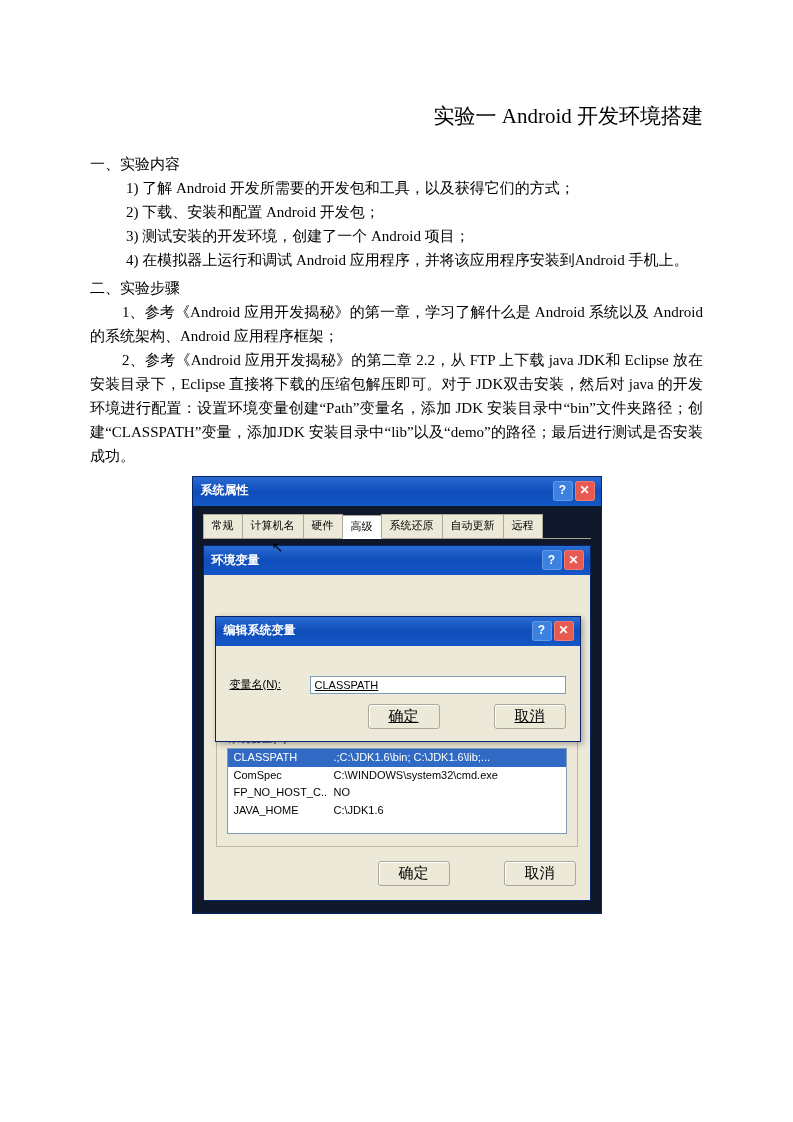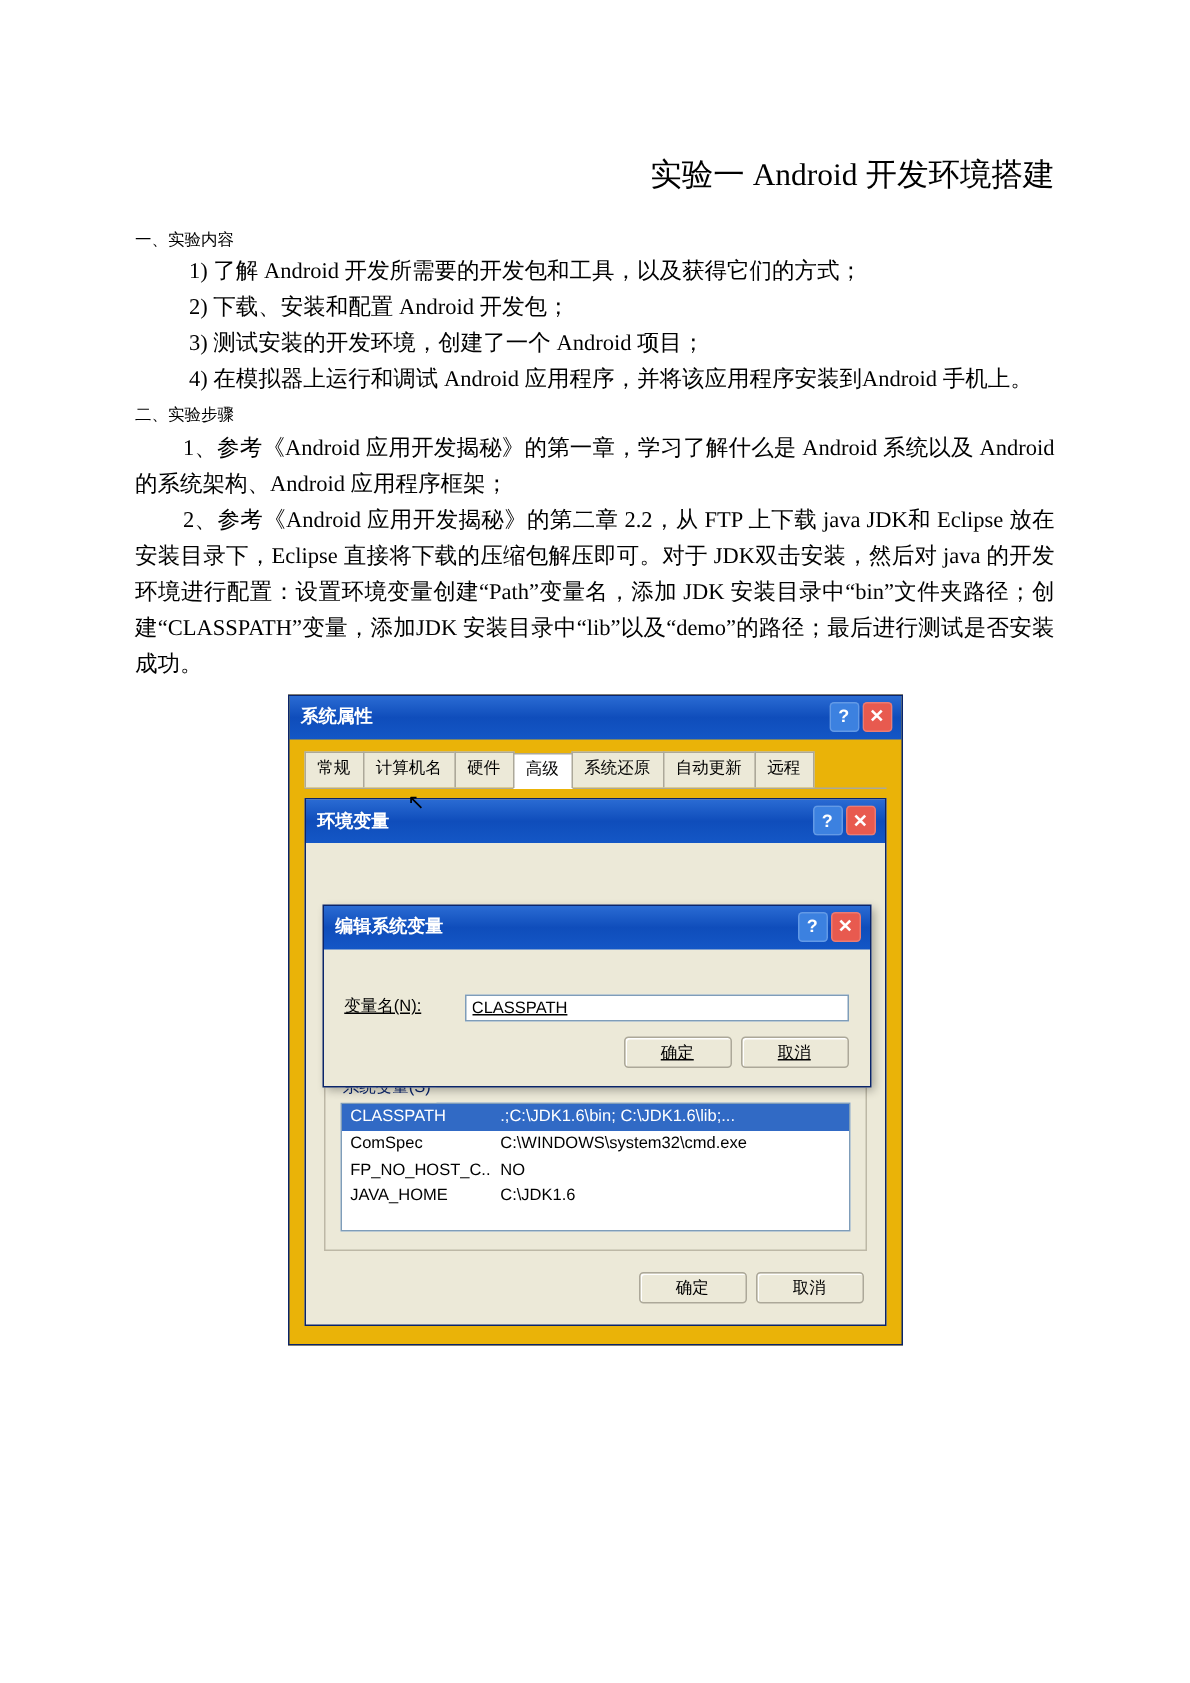--- a/index.html
+++ b/index.html
@@ -13,37 +13,37 @@
     padding: 100px 90px 0 90px;
     line-height: 1.6;
   }
   .title {
     text-align: right;
     font-size: 21px;
     font-weight: normal;
     margin-bottom: 18px;
     font-family: "SimSun", serif;
   }
-  .section-head { font-size: 11px; margin-top: 4px; }
+  .section-head { font-size: 15px; margin-top: 4px; }
   .list-item { padding-left: 64px; text-indent: -28px; }
   .indent { text-indent: 32px; }
   .para { text-align: justify; }
   .img-wrap { text-align: center; margin-top: 8px; }
 
   
   .xp-window {
     display: inline-block;
     text-align: left;
     font-family: Tahoma, "Microsoft Sans Serif", sans-serif;
     font-size: 11px;
     color: #000;
     position: relative;
     width: 410px;
     border: 1px solid #0a246a;
-    background: #eab308;
+    background: #0f172a;
   }
   .xp-titlebar {
     background: linear-gradient(#3a6ea5,#0a246a 4%, #3a7bd5 45%, #2a5aa8);
     background: linear-gradient(180deg,#2a6bd3 0%,#0f4dbb 50%,#1457c6 100%);
     color: #fff;
     font-weight: bold;
     font-size: 12px;
     padding: 4px 6px 5px 8px;
     display: flex;
     align-items: center;
@@ -96,22 +96,23 @@
   .lrow { display:flex; }
   .lrow .c { padding:0 6px; white-space:nowrap; overflow:hidden; }
   .lrow .c1{ width:100px; } .lrow .c2{ flex:1; }
   .lrow.sel { background:#316ac5; color:#fff; }
   .btnrow { display:flex; justify-content:flex-end; gap:6px; margin-top:8px; }
   .winbtn {
     min-width:72px; padding:2px 10px;
     background:#ece9d8;
     border:1px solid #aca899;
     border-radius:3px;
-    font-size:11px;
+    font-size:15px;
     box-shadow: inset 1px 1px #fff;
+    margin-left: 48px;
   }
 
   
   .edit-dialog {
     position:absolute;
     top:110px; left:22px; width:366px;
     border:1px solid #0a246a;
     background:#ece9d8;
     box-shadow: 2px 2px 6px rgba(0,0,0,.3);
     z-index:5;

